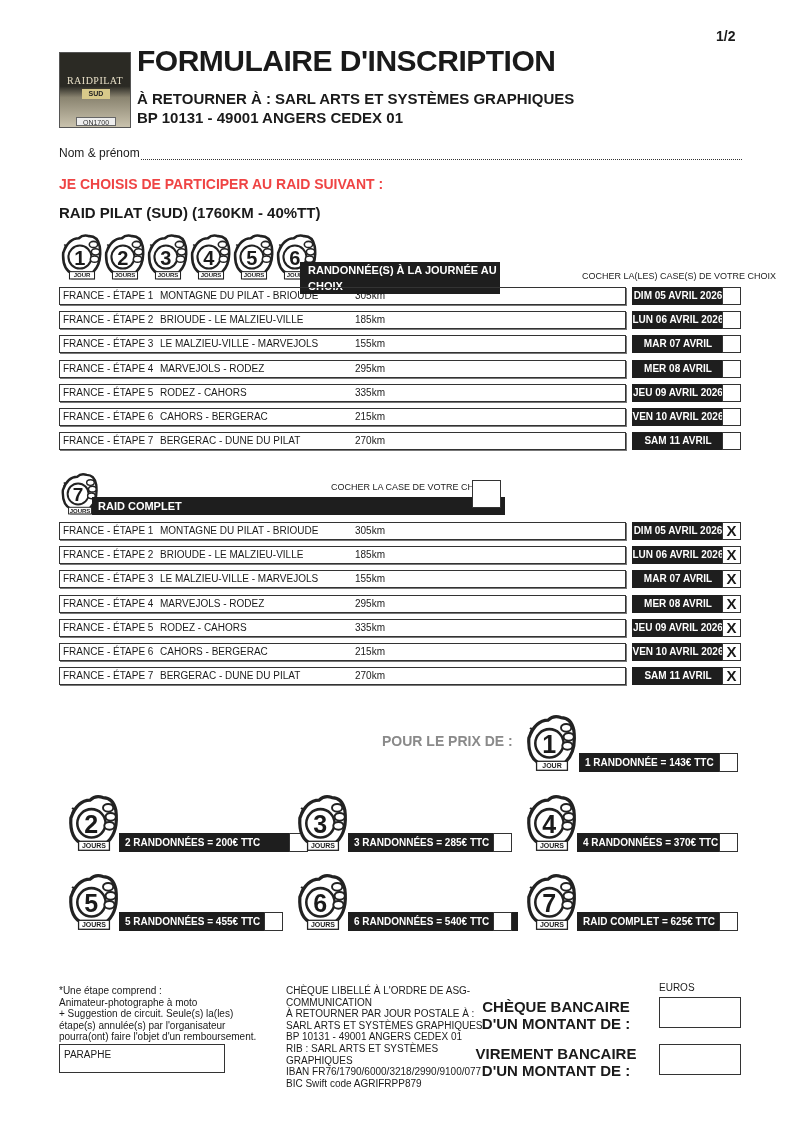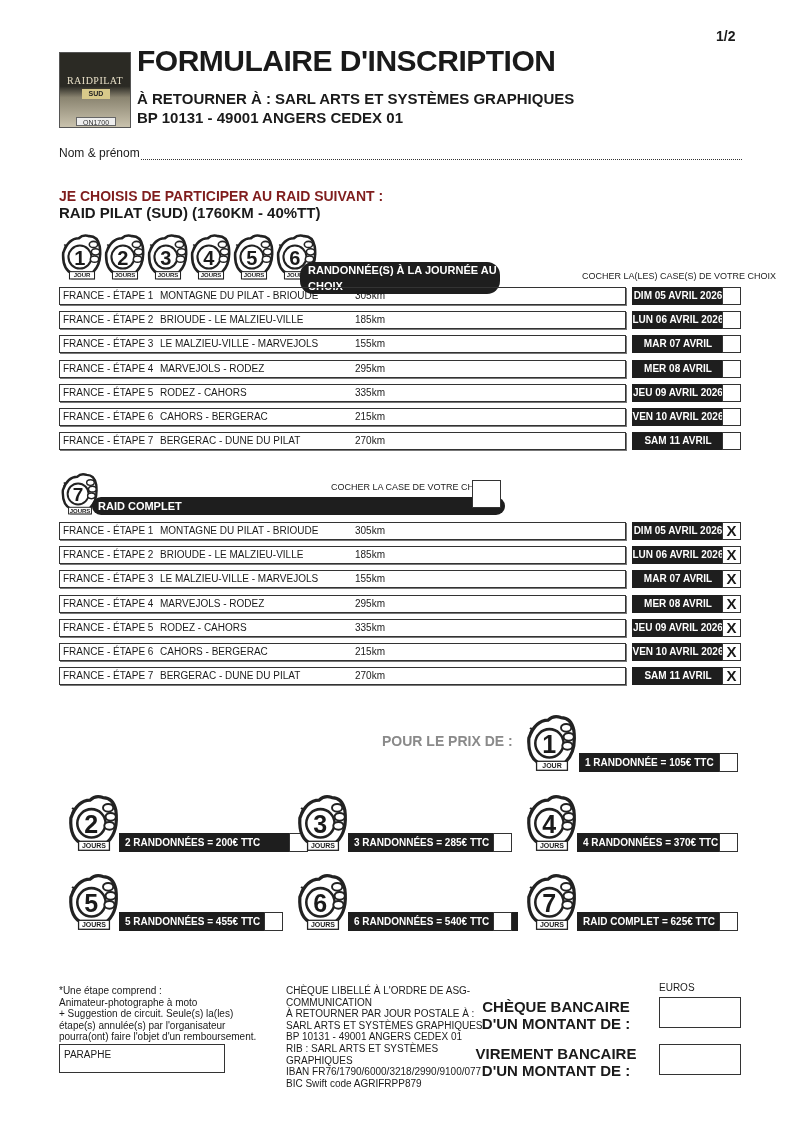--- a/index.html
+++ b/index.html
@@ -8,27 +8,27 @@
   .page-num { left: 716px; top: 28px; font-weight: bold; font-size: 14px; }
   .logo { left: 59px; top: 52px; width: 72px; height: 76px; background: linear-gradient(180deg, #2b2a24 0%, #2b2a24 45%, #8a8470 60%, #c9c2ad 100%); border: 1px solid #555; overflow: hidden; }
   .logo .lt { position: absolute; top: 22px; left: 0; width: 100%; text-align: center; color: #e8e0c8; font-family: "Liberation Serif", serif; font-size: 10px; letter-spacing: 0.5px; }
   .logo .ls { position: absolute; top: 36px; left: 22px; width: 28px; height: 10px; background: #d8c98a; color: #222; font-size: 7px; font-weight: bold; text-align: center; line-height: 10px; }
   .logo .lo { position: absolute; top: 64px; left: 16px; width: 40px; height: 9px; background: #eee; color: #333; font-size: 7px; text-align: center; line-height: 9px; border: 1px solid #666; }
   .title { left: 137px; top: 44px; font-size: 30px; font-weight: bold; letter-spacing: -0.5px; }
   .sub1 { left: 137px; top: 90px; font-size: 15px; font-weight: bold; }
   .sub2 { left: 137px; top: 109px; font-size: 15px; font-weight: bold; }
   .name-line { left: 59px; top: 146px; width: 683px; font-size: 12px; display: flex; align-items: flex-end; }
   .name-line .dots { flex: 1; border-bottom: 1px dotted #333; height: 11px; margin-left: 1px; }
-  .choose { left: 59px; top: 188px; font-size: 14px; font-weight: bold; color: #7f1d1d; }
+  .choose { left: 59px; top: 176px; font-size: 14px; font-weight: bold; color: #ef4444; }
   .raid-title { left: 59px; top: 204px; font-size: 15px; font-weight: bold; }
 
   .badge { width: 42px; height: 46px; }
   .badge svg { width: 100%; height: 100%; }
 
-  .header-bar { background: #1e1e1e; color: #fff; font-size: 11px; font-weight: bold; line-height: 16px; padding-left: 8px; border-radius: 13px; }
+  .header-bar { background: #1e1e1e; color: #fff; font-size: 11px; font-weight: bold; line-height: 16px; padding-left: 8px; }
   .hint { font-size: 9px; color: #222; }
 
   .row { position: absolute; left: 59px; width: 567px; height: 18px; border: 1.5px solid #333; box-shadow: 1px 1px 0 #777; font-size: 10px; line-height: 15px; }
   .row span { position: absolute; top: 0; }
   .row .c1 { left: 3px; }
   .row .c2 { left: 100px; }
   .row .c3 { left: 295px; }
   .date { position: absolute; left: 632px; width: 92px; height: 18px; background: #1e1e1e; color: #fff; font-size: 10px; font-weight: bold; line-height: 18px; text-align: center; }
   .chk { position: absolute; left: 722px; width: 19px; height: 18px; border: 1.5px solid #333; background: #fff; font-weight: bold; font-size: 15px; line-height: 15px; text-align: center; }
 
@@ -247,21 +247,21 @@
 <div id="pricing">
     <div class="abs badge" style="left: 525px; top: 712px; width: 54px; height: 60px;"><svg viewBox="0 0 42 46">
         <path d="M6 12 L4 16 M4 12 L8 16" stroke="#222" stroke-width="1.5" fill="none"></path>
         <path d="M3 20 Q2 36 12 40 L12 44 L32 44 L32 38 Q40 30 38 14 Q36 4 28 4 Q22 2 18 6 Q8 6 3 20 Z" fill="#fff" stroke="#222" stroke-width="2.5" filter="url(#sh)"></path>
         <circle cx="19" cy="24" r="11" fill="#fff" stroke="#222" stroke-width="2"></circle>
         <ellipse cx="32" cy="12" rx="4" ry="3" fill="#fff" stroke="#222" stroke-width="1.5"></ellipse>
         <ellipse cx="34" cy="19" rx="4" ry="3" fill="#fff" stroke="#222" stroke-width="1.5"></ellipse>
         <ellipse cx="33" cy="26" rx="4" ry="3" fill="#fff" stroke="#222" stroke-width="1.5"></ellipse>
         <rect x="9" y="38" width="24" height="7" fill="#fff" stroke="#222" stroke-width="1"></rect>
       </svg><div class="abs" style="left: 11.88px; top: 19.8px; width: 24.84px; text-align: center; font-weight: bold; font-size: 25px; line-height: 1;">1</div><div class="abs" style="left: 11.34px; top: 49.8px; width: 31.32px; text-align: center; font-weight: bold; font-size: 7px; line-height: 1.2;">JOUR</div></div>
-    <div class="pbar" style="left: 579px; top: 753px; width: 140px;">1 RANDONNÉE = 105€ TTC</div>
+    <div class="pbar" style="left: 579px; top: 753px; width: 140px;">1 RANDONNÉE = 143€ TTC</div>
     <div class="pbox" style="left: 719px; top: 753px;"></div>
     <div class="abs badge" style="left: 67px; top: 792px; width: 54px; height: 60px;"><svg viewBox="0 0 42 46">
         <path d="M6 12 L4 16 M4 12 L8 16" stroke="#222" stroke-width="1.5" fill="none"></path>
         <path d="M3 20 Q2 36 12 40 L12 44 L32 44 L32 38 Q40 30 38 14 Q36 4 28 4 Q22 2 18 6 Q8 6 3 20 Z" fill="#fff" stroke="#222" stroke-width="2.5" filter="url(#sh)"></path>
         <circle cx="19" cy="24" r="11" fill="#fff" stroke="#222" stroke-width="2"></circle>
         <ellipse cx="32" cy="12" rx="4" ry="3" fill="#fff" stroke="#222" stroke-width="1.5"></ellipse>
         <ellipse cx="34" cy="19" rx="4" ry="3" fill="#fff" stroke="#222" stroke-width="1.5"></ellipse>
         <ellipse cx="33" cy="26" rx="4" ry="3" fill="#fff" stroke="#222" stroke-width="1.5"></ellipse>
         <rect x="9" y="38" width="24" height="7" fill="#fff" stroke="#222" stroke-width="1"></rect>
       </svg><div class="abs" style="left: 11.88px; top: 19.8px; width: 24.84px; text-align: center; font-weight: bold; font-size: 25px; line-height: 1;">2</div><div class="abs" style="left: 11.34px; top: 49.8px; width: 31.32px; text-align: center; font-weight: bold; font-size: 7px; line-height: 1.2;">JOURS</div></div>

